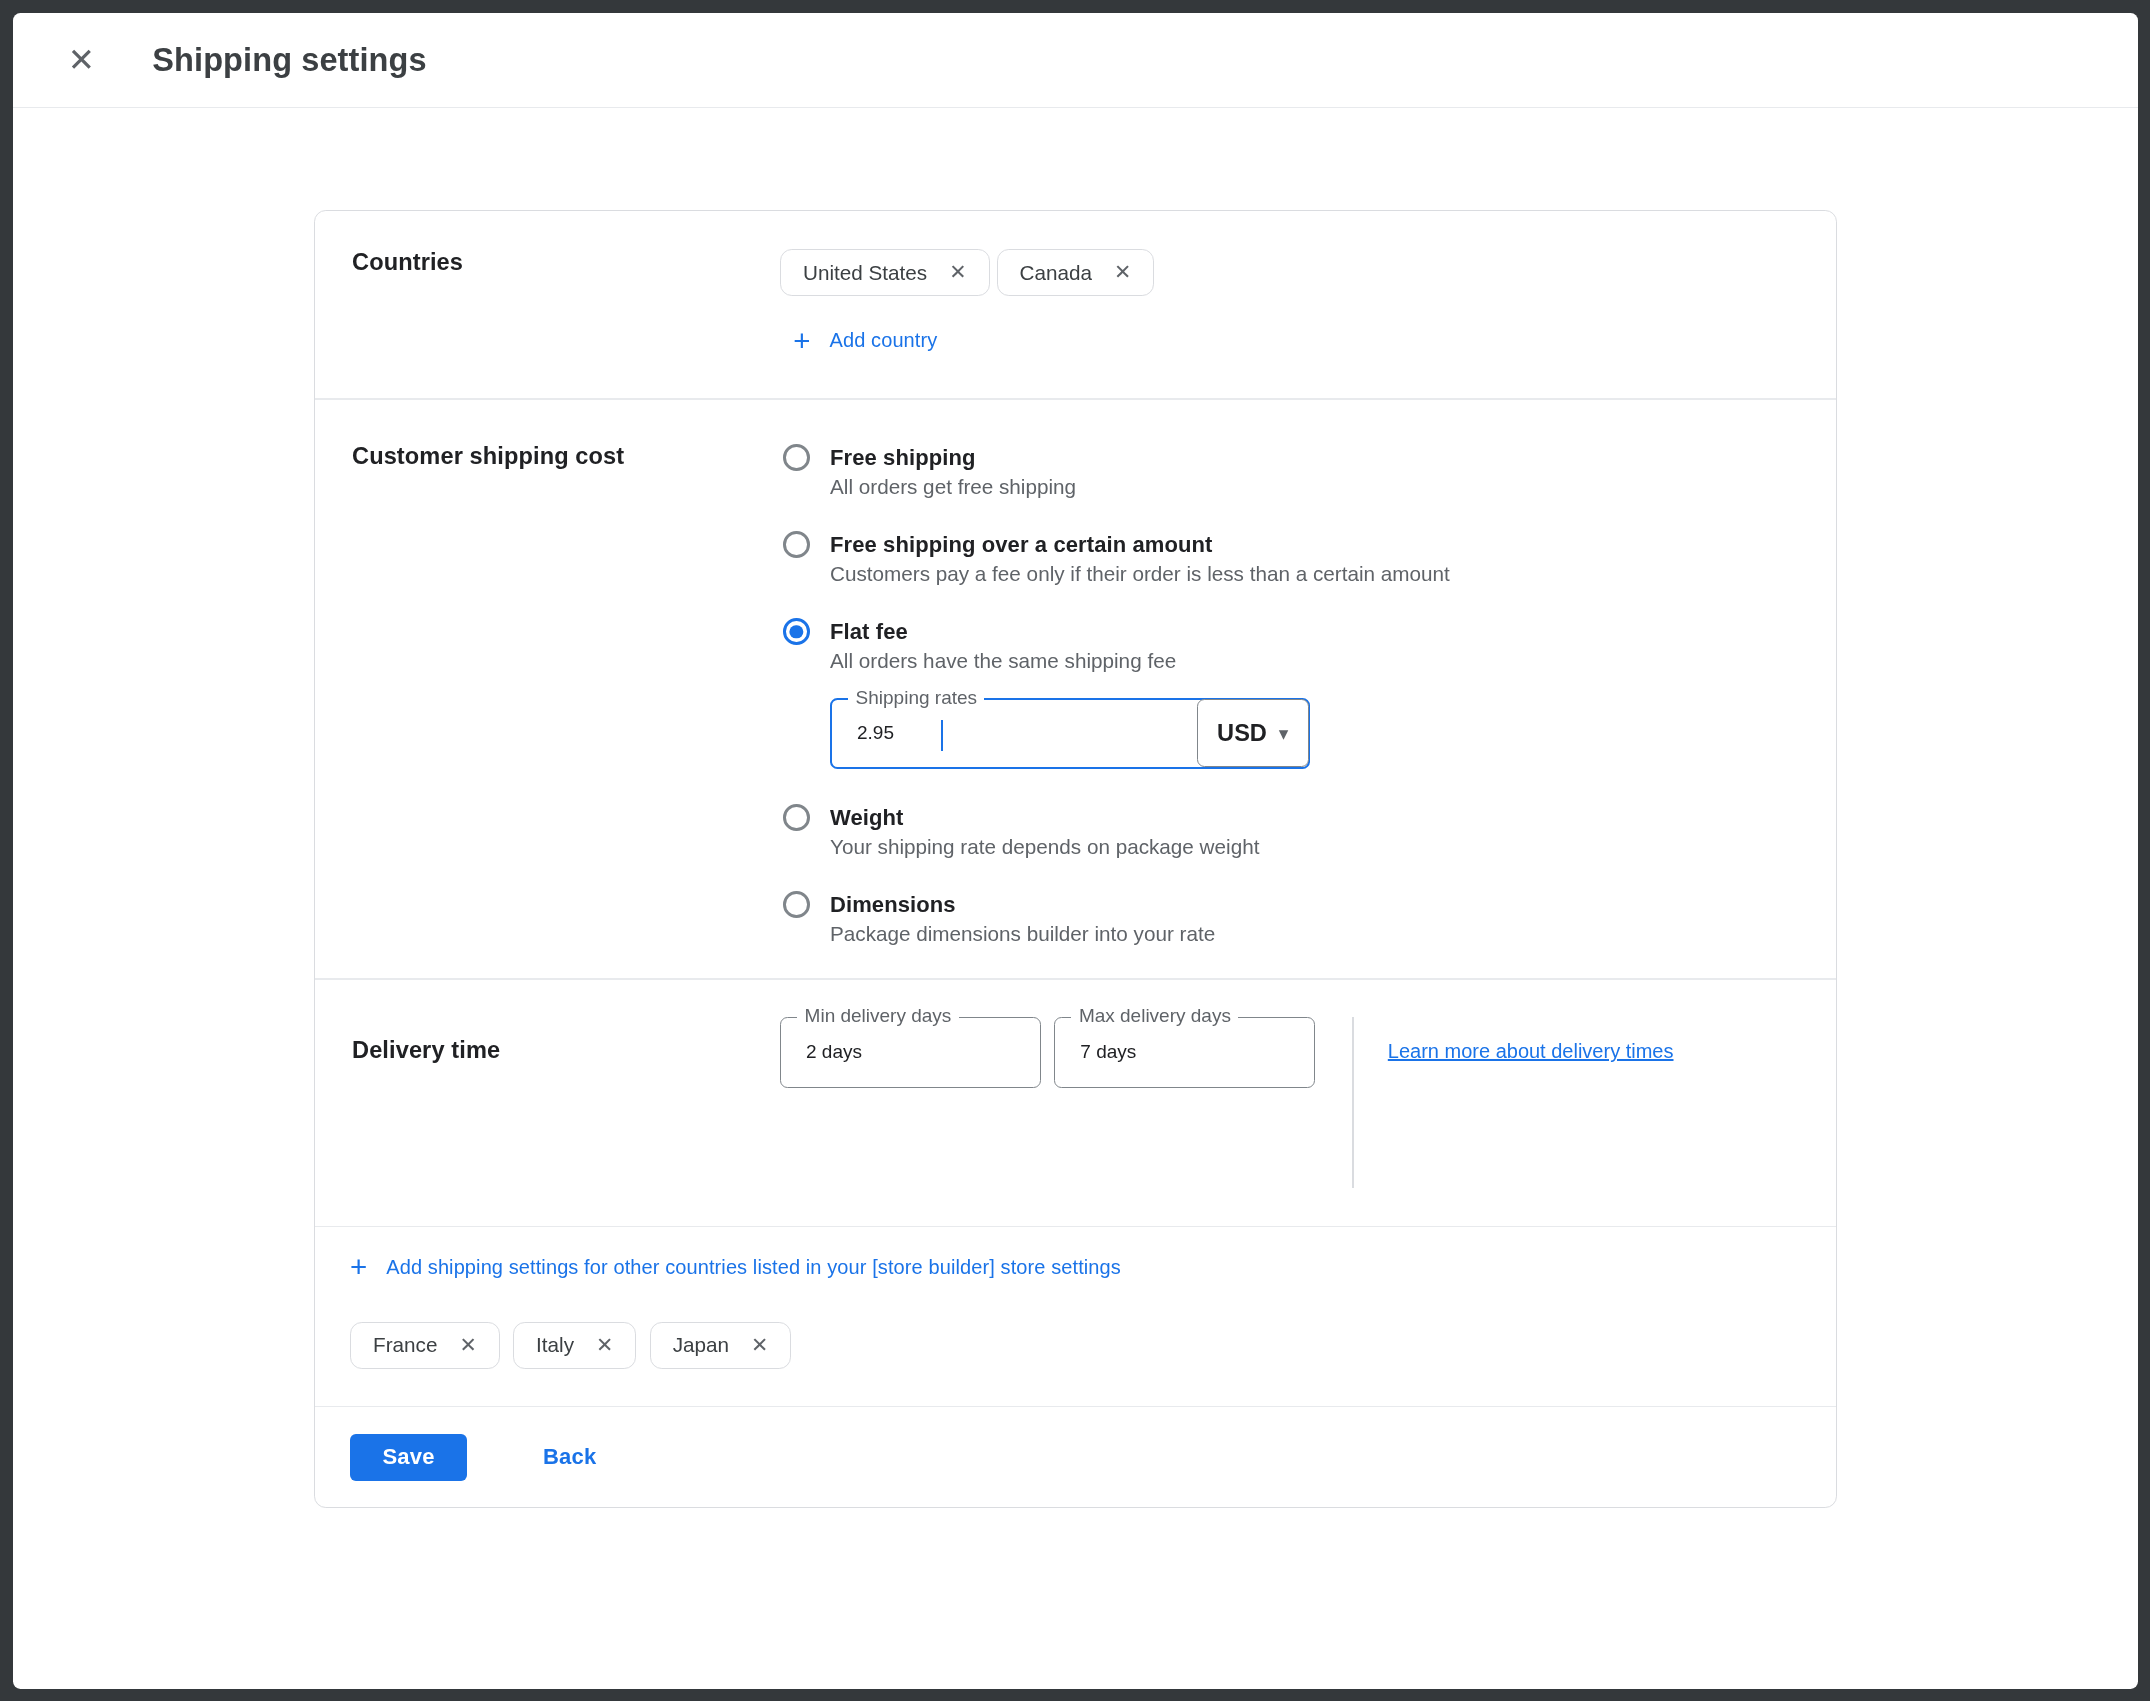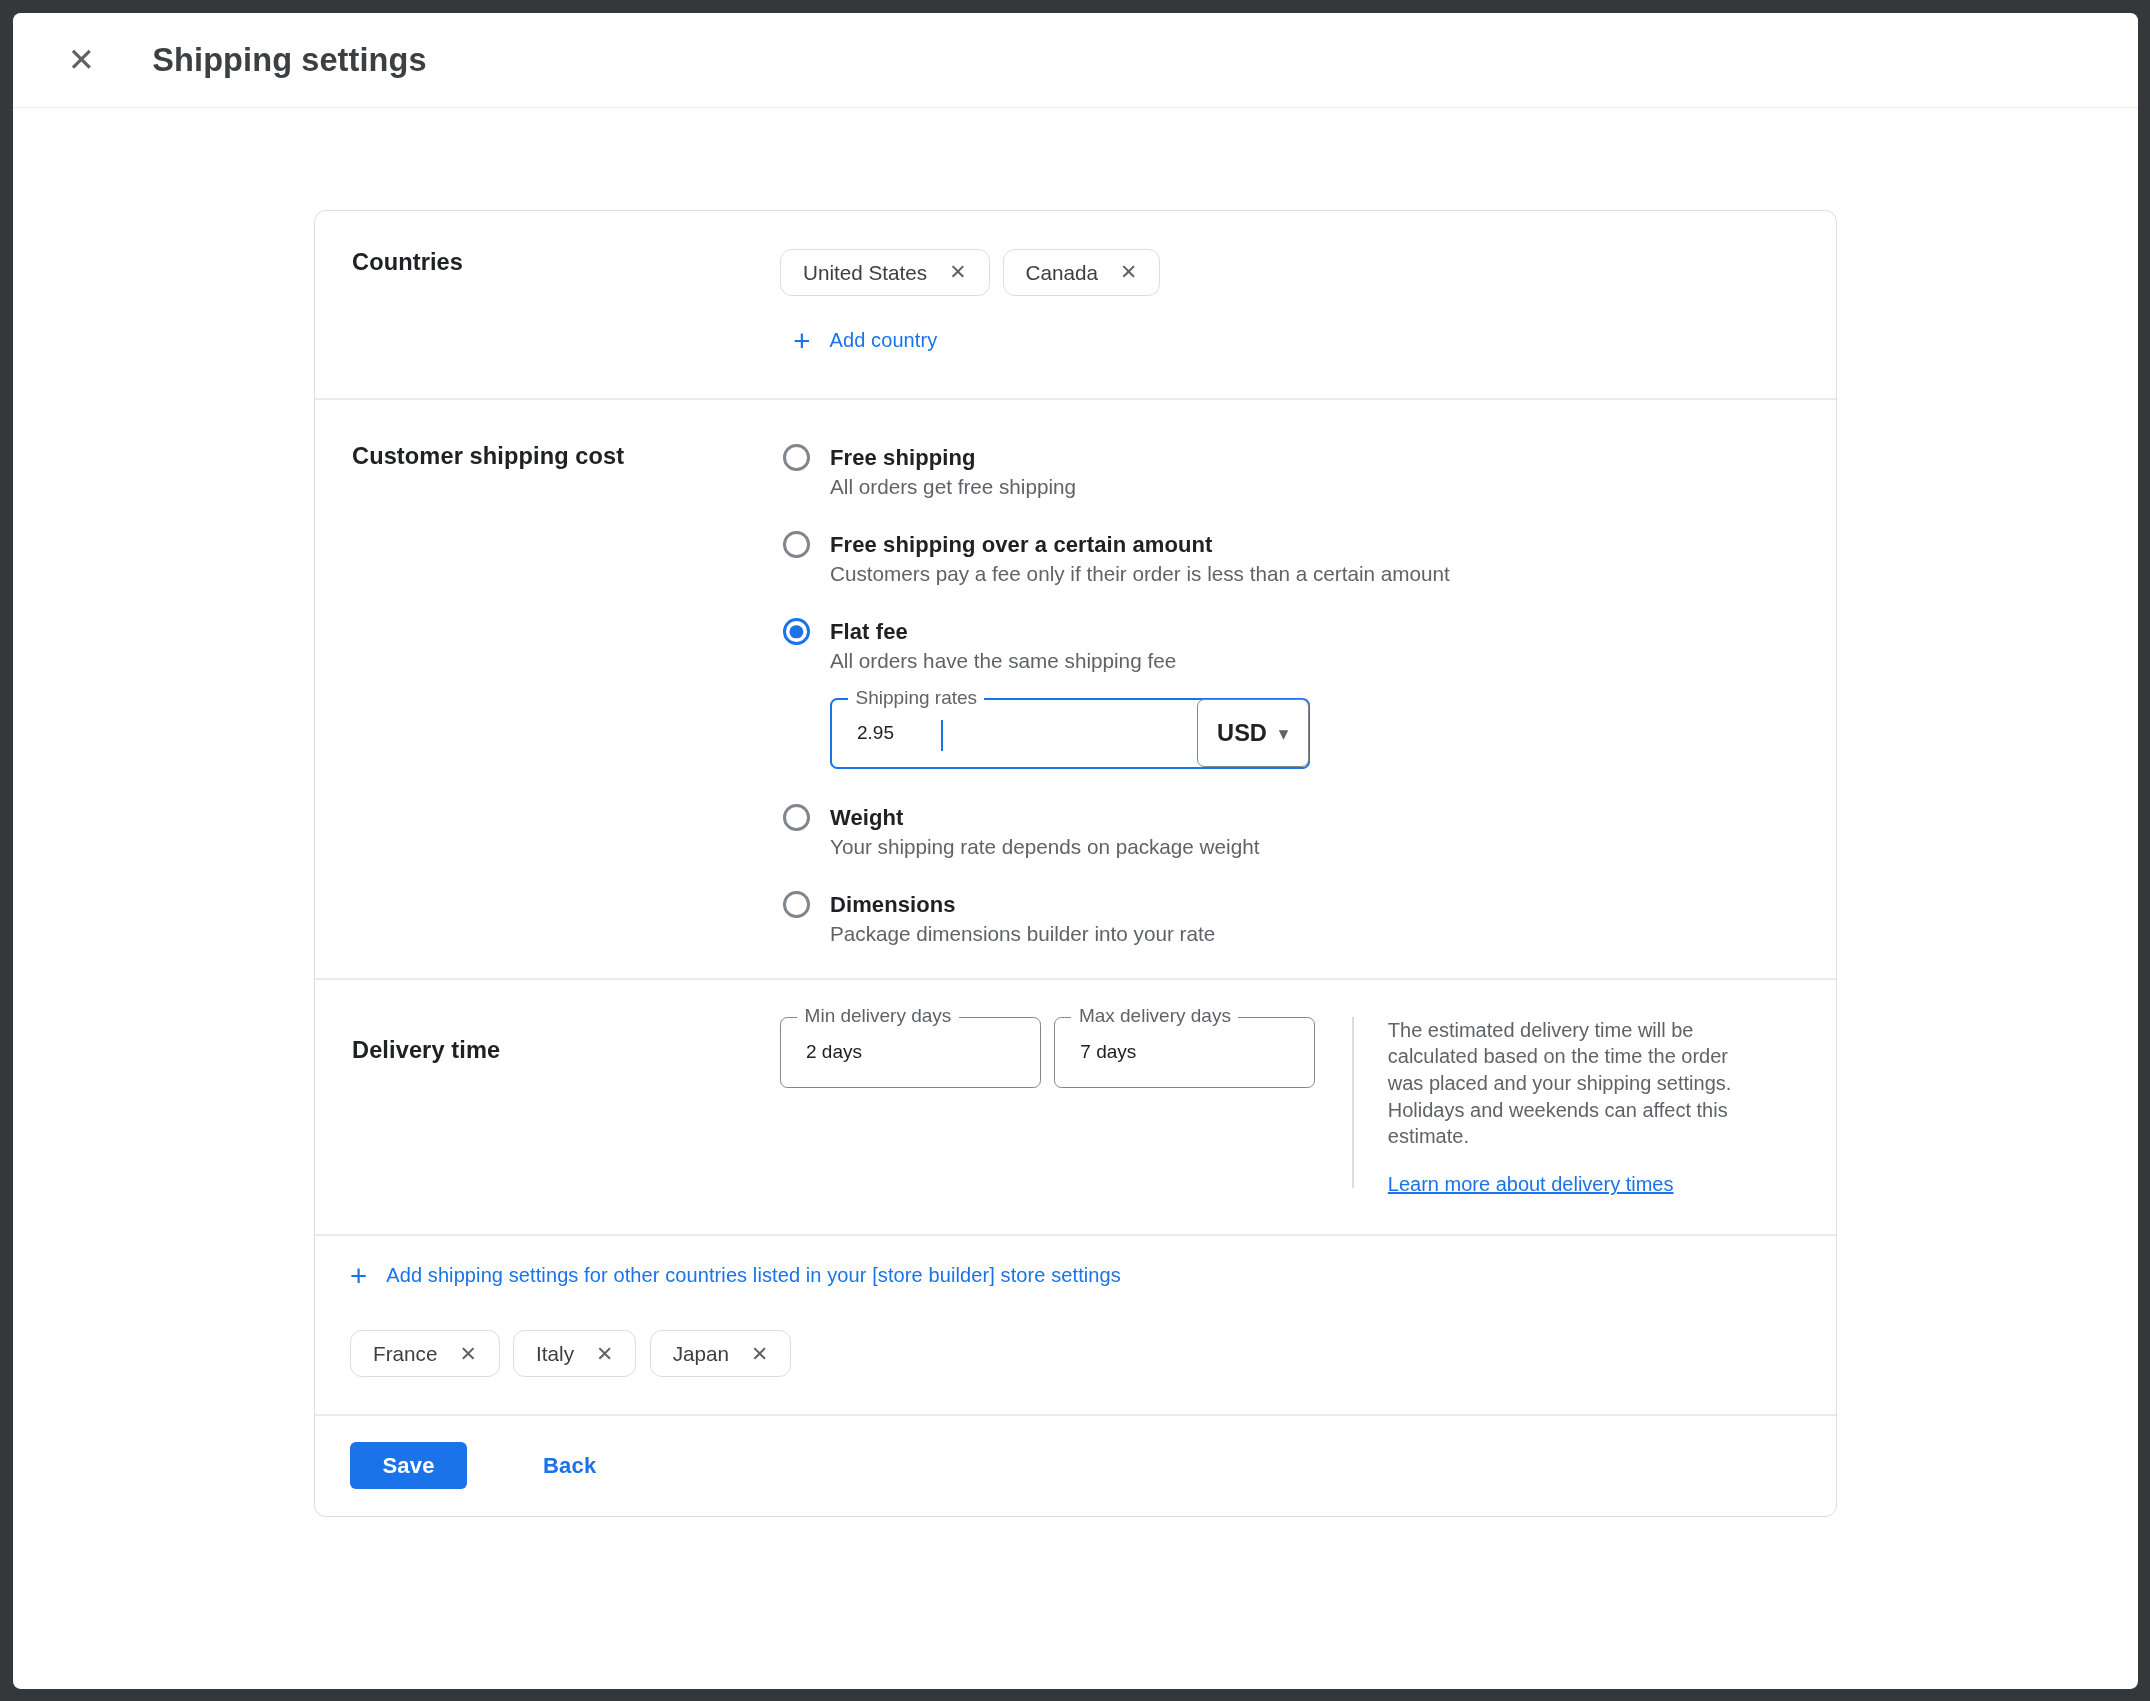--- a/index.html
+++ b/index.html
@@ -35,21 +35,21 @@
   .divider { height:1.5px; background:#e8eaed; }
   .row { display:flex; }
   .row-label {
     flex:0 0 465px; padding-left:37px;
     font-size:23.6px; font-weight:bold; color:#202124; letter-spacing:0.1px;
   }
   .row-content { flex:1 1 auto; }
 
   
   .sec-countries { padding:38px 0 43px 0; }
-  .chip-row { display:flex; gap:13px; }
+  .chip-row { display:flex; gap:7px; }
   .chip {
     height:47px; display:inline-flex; align-items:center;
     border:1.5px solid #dadce0; border-radius:11.8px; background:#fff;
     padding:0 22px; gap:22px; cursor:default;
   }
   .chip-label { font-size:20.7px; color:#3c4043; }
   .chip-x {
     background:none; border:none; cursor:pointer;
     font-size:20.7px; color:#5f6368; line-height:1; padding:0;
   }
@@ -251,21 +251,20 @@
           <div class="field dfield">
             <span class="notch">Min delivery days</span>
             <input type="text" value="2 days" style="">
           </div>
           <div class="field dfield">
             <span class="notch">Max delivery days</span>
             <input type="text" value="7 days" style="">
           </div>
           <div class="vdiv"></div>
           <div class="note-col">
-            <div class="note-text">The estimated delivery time will be calculated based on the time the order was placed and your shipping settings. Holidays and weekends can affect this estimate.</div>
             <a class="note-link">Learn more about delivery times</a>
           </div>
         </div>
       </div>
     </div>
 
     <div class="divider"></div>
 
     <div class="sec-other">
       <button class="add-link">

